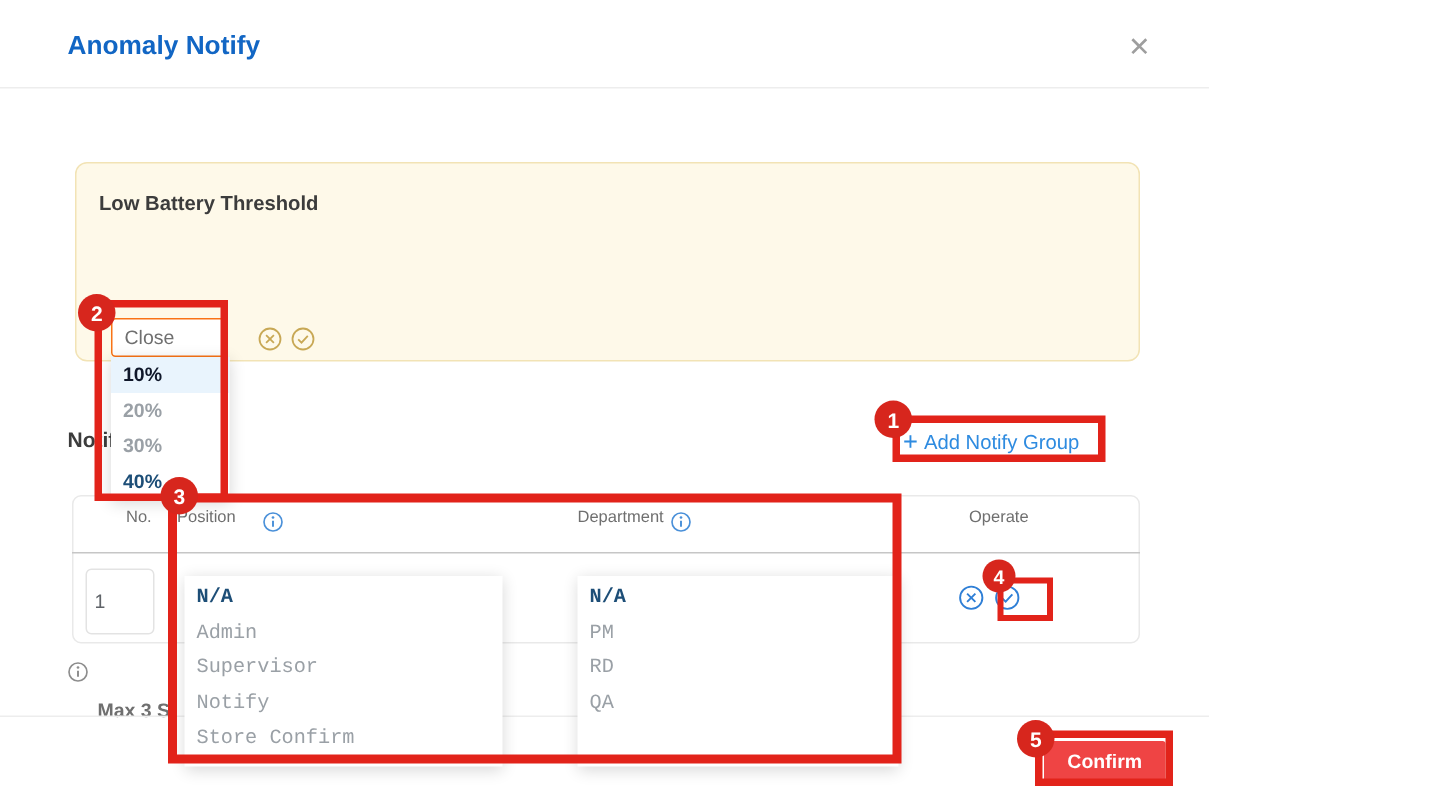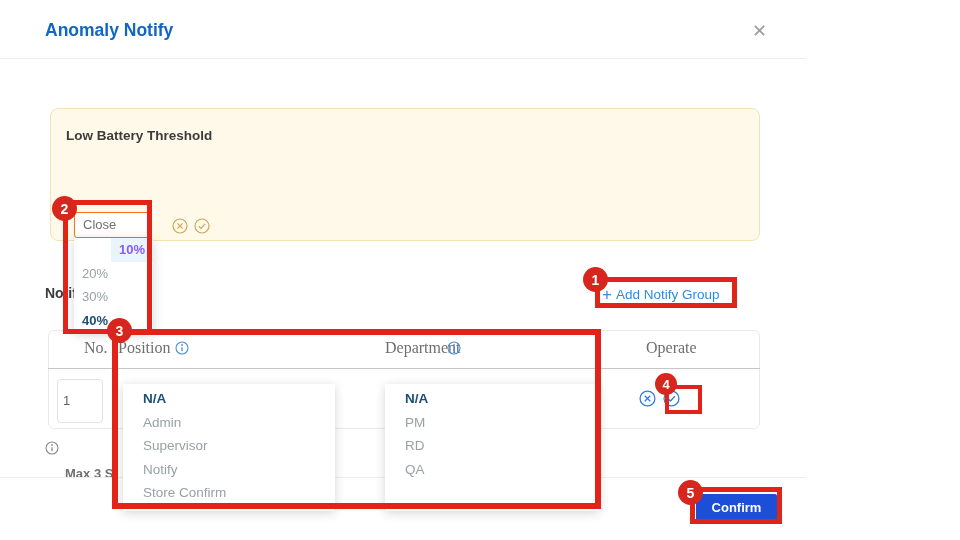--- a/index.html
+++ b/index.html
@@ -20,51 +20,51 @@
   .notice-desc { left:66px; top:150px; width:660px; font-size:13.5px; color:#9b9b9b; line-height:1.55; }
   .tan-icon { width:16px; height:16px; color:#C8A855; }
 
   
   .sel-close { left:74px; top:212px; width:76px; height:26px; background:#fff;
                border:1px solid #f97316; border-radius:3px; font-size:13px; color:#6f6f6f;
                line-height:24px; padding-left:8px; }
   .dd { background:#fff; box-shadow:0 2px 10px rgba(0,0,0,.16); z-index:5; }
   .dd-threshold { left:74px; top:238px; width:79px; height:95px; }
   .opt { height:23.5px; line-height:23.5px; font-size:13px; padding-left:8px;
-         color:#9aa0a6; font-weight:400; cursor:pointer; }
-  .opt.hl { color:#8b5cf6; background:#E9F4FD; font-weight:700;margin-left:37px; }
+         color:#9aa0a6; font-weight:700; cursor:pointer; }
+  .opt.hl { color:#0f172a; background:#E9F4FD; font-weight:700; }
   .opt.cur { color:#1D4E77; font-weight:700; }
 
   
   .ng-heading { left:45px; top:285px; font-size:14px; font-weight:bold; color:#3c3c3c; }
   .add-group { left:602px; top:285px; font-size:13.5px; color:#2E8BE0; cursor:pointer; }
   .add-group .plus { font-size:17px; font-weight:400; vertical-align:-1px; margin-right:4px; }
 
   
   .tbl { left:48px; top:330px; width:712px; height:99px; border:1px solid #e9e9e9;
          border-radius:6px; background:#fff; }
   .tbl-hdr-divider { left:48px; top:368px; width:712px; height:1px; background:#c6c6c6; }
-  .th { font-size:16px; color:#6f6f6f; top:339px;font-family:Liberation Serif, serif; }
+  .th { font-size:11px; color:#6f6f6f; top:339px; }
   .info-i { width:14px; height:14px; color:#4A90D9; }
   .row-no-box { left:57px; top:379px; width:46px; height:44px; border:1px solid #e3e3e3;
                 border-radius:4px; line-height:42px; padding-left:5px; font-size:13px; color:#5f6368; }
   .op-icon { width:17px; height:17px; color:#2F7FD6; cursor:pointer; }
 
   
   .hint-i { left:45px; top:441px; width:14px; height:14px; color:#8d8d8d; }
   .hint-txt { left:65px; top:466px; font-size:13px; font-weight:bold; color:#6f6f6f; }
   .ftr-divider { left:0; top:477px; width:806px; height:1px; background:#ededed; }
-  .confirm-btn { left:696px; top:494px; width:81px; height:27px; background:#1d4ed8;
+  .confirm-btn { left:696px; top:494px; width:81px; height:27px; background:#ef4444;
                  color:#fff; font-size:13px; font-weight:bold; text-align:center;
                  line-height:27px; border:none; border-radius:2px; cursor:pointer; z-index:6; }
 
   
   .dd-pos  { left:123px; top:384px; width:212px; height:127px; padding-top:3px; }
   .dd-dept { left:385px; top:384px; width:214px; height:127px; padding-top:3px; }
-  .dd-pos .opt, .dd-dept .opt { padding-left:20px; font-size:13.5px; font-weight:400; }
+  .dd-pos .opt, .dd-dept .opt { padding-left:8px; font-size:13.5px; font-weight:400;font-family:Liberation Mono, monospace; }
   .dd-pos .opt.cur, .dd-dept .opt.cur { font-weight:600; }
 
   
   .ann-rect { border:5px solid #E2231A; background:transparent; z-index:20; }
   .ann-badge { width:25px; height:25px; border-radius:50%; background:#D7261D; color:#fff;
                font-size:14px; font-weight:bold; display:flex; align-items:center;
                justify-content:center; z-index:21; }
   .r1 { left:595px; top:277px; width:142px; height:31px; }
   .b1 { left:583px; top:267px; }
   .r2 { left:63px; top:200px; width:89px; height:134px; }

